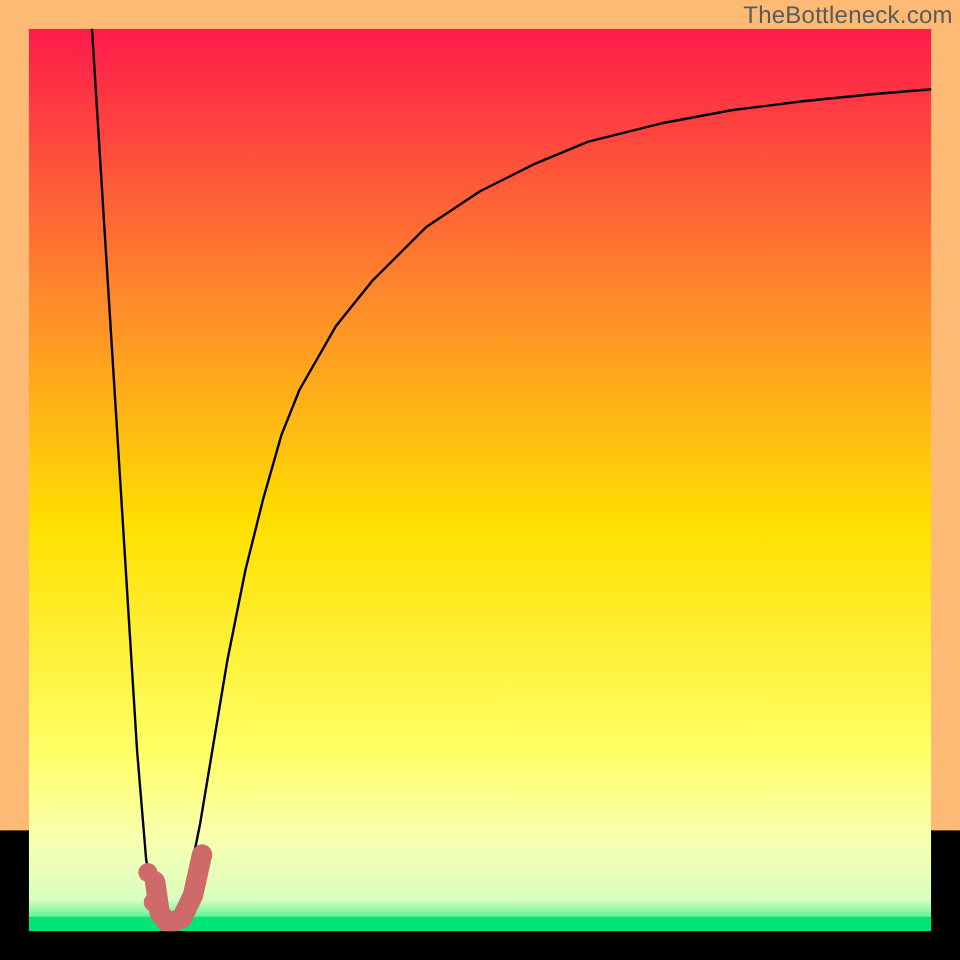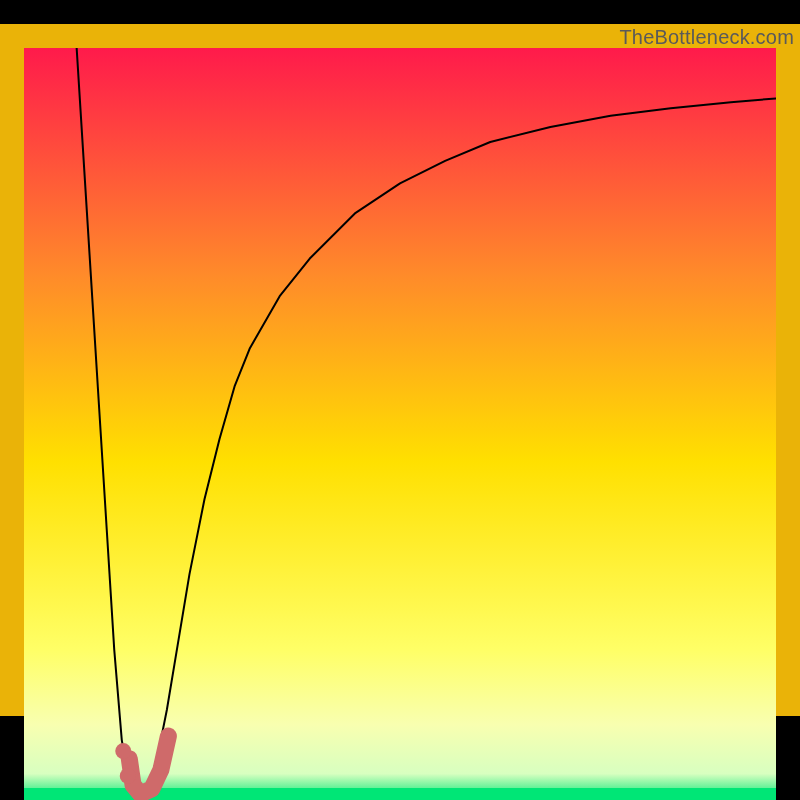--- a/index.html
+++ b/index.html
@@ -7,22 +7,21 @@
     padding: 0;
     width: 800px;
     height: 800px;
     background: #000;
     font-family: Arial, Helvetica, sans-serif;
   }
   .frame {
     position: relative;
     width: 800px;
     height: 692px;
-    background: #eab308;
-    margin-top: 24px;
+    background: #fdba74;
   }
   .watermark {
     position: absolute;
     top: 2px;
     right: 6px;
     color: #5a5a5a;
     font-size: 20px;
     font-weight: 400;
     letter-spacing: 0.2px;
   }

